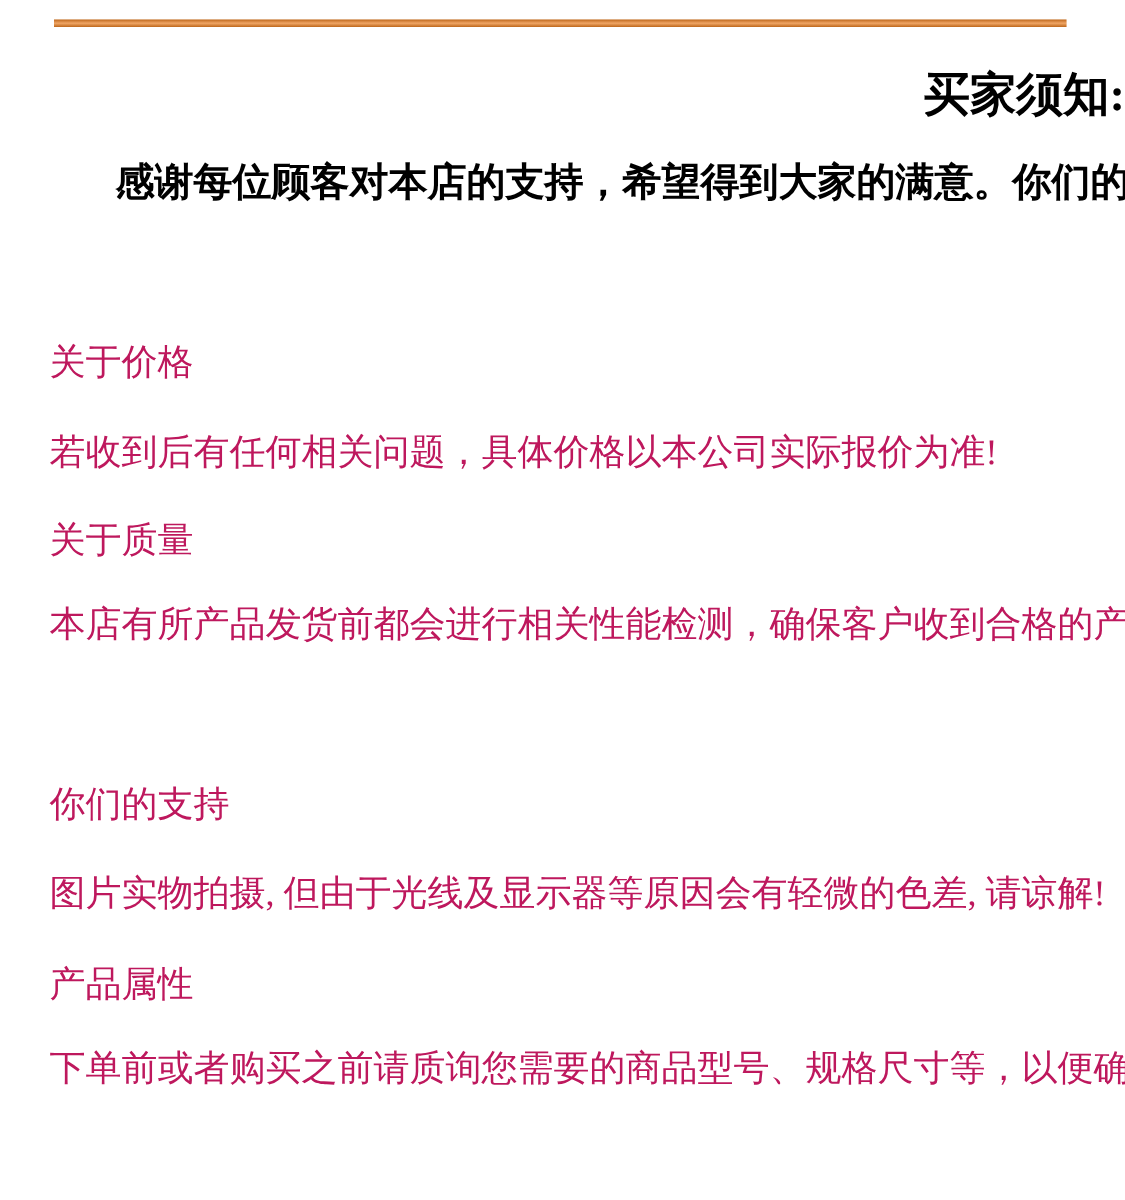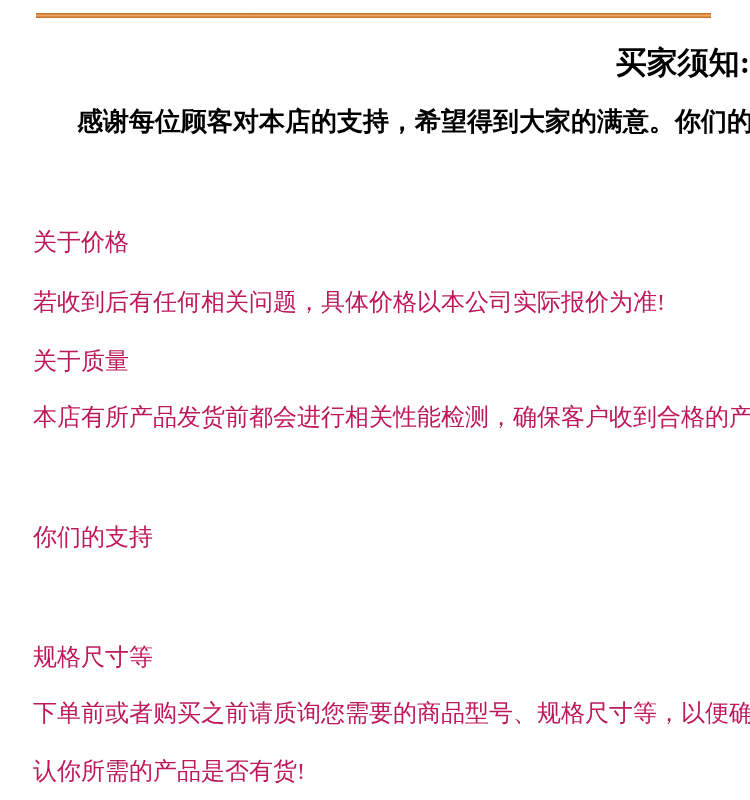--- a/index.html
+++ b/index.html
@@ -72,20 +72,20 @@
 
   <p class="line" style="top:290px">若收到后有任何相关问题，具体价格以本公司实际报价为准!</p>
 
   <p class="line" style="top:349px">关于质量</p>
 
   <p class="line" style="top:405px">本店有所产品发货前都会进行相关性能检测，确保客户收到合格的产</p>
 
 
   <p class="line" style="top:525px">你们的支持</p>
 
+  <p class="line" style="top:584px">图片实物拍摄, 但由于光线及显示器等原因会有轻微的色差, 请谅解!</p>
 
-  <p class="line" style="top:645px">规格尺寸等</p>
+  <p class="line" style="top:645px">产品属性</p>
 
   <p class="line" style="top:701px">下单前或者购买之前请质询您需要的商品型号、规格尺寸等，以便确</p>
 
-  <p class="line" style="top:759px">认你所需的产品是否有货!</p>
 
 </div>
 
 </body></html>

